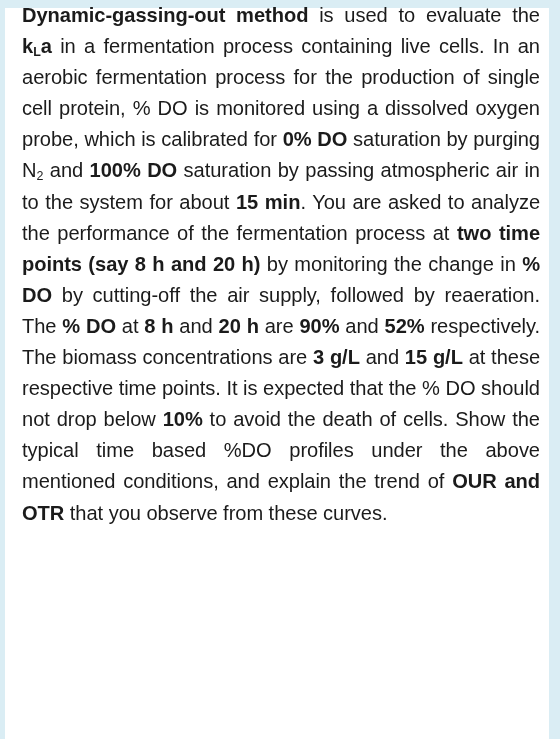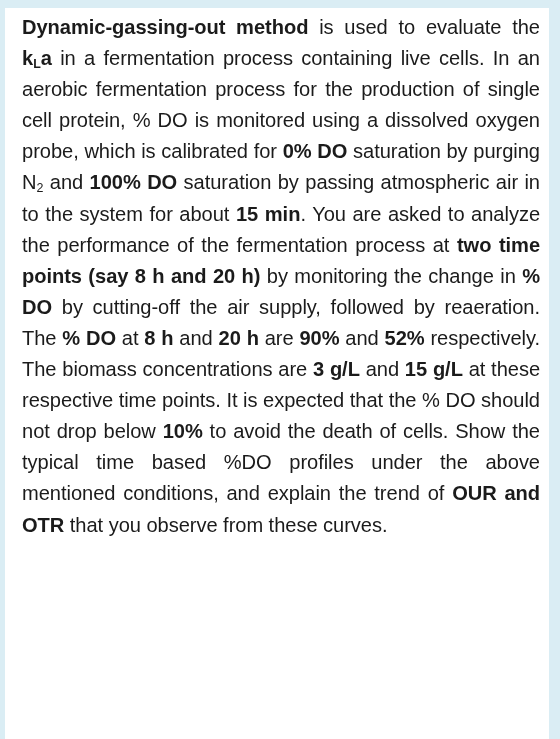--- a/index.html
+++ b/index.html
@@ -43,21 +43,21 @@
     left: 549px;
     top: 0;
     width: 11px;
     height: 739px;
   }
 
   
   #doc-body {
     position: absolute;
     left: 22px;
-    top: 12px;
+    top: 0;
     width: 518px;
     height: 720px;
     box-sizing: border-box;
   }
 
   .para {
     margin: 0;
     color: #1b1b1b;
     font-family: "Liberation Sans", sans-serif;
     font-size: 20.1px;

